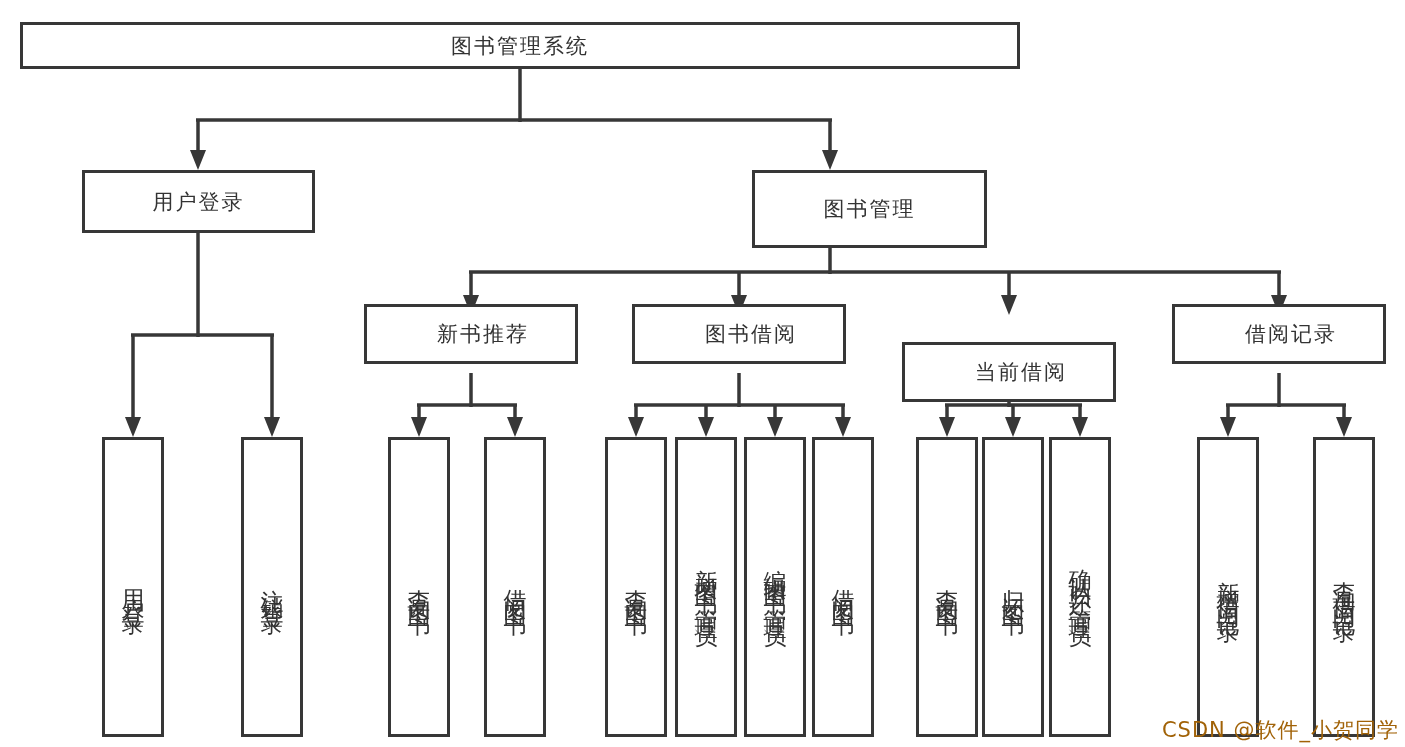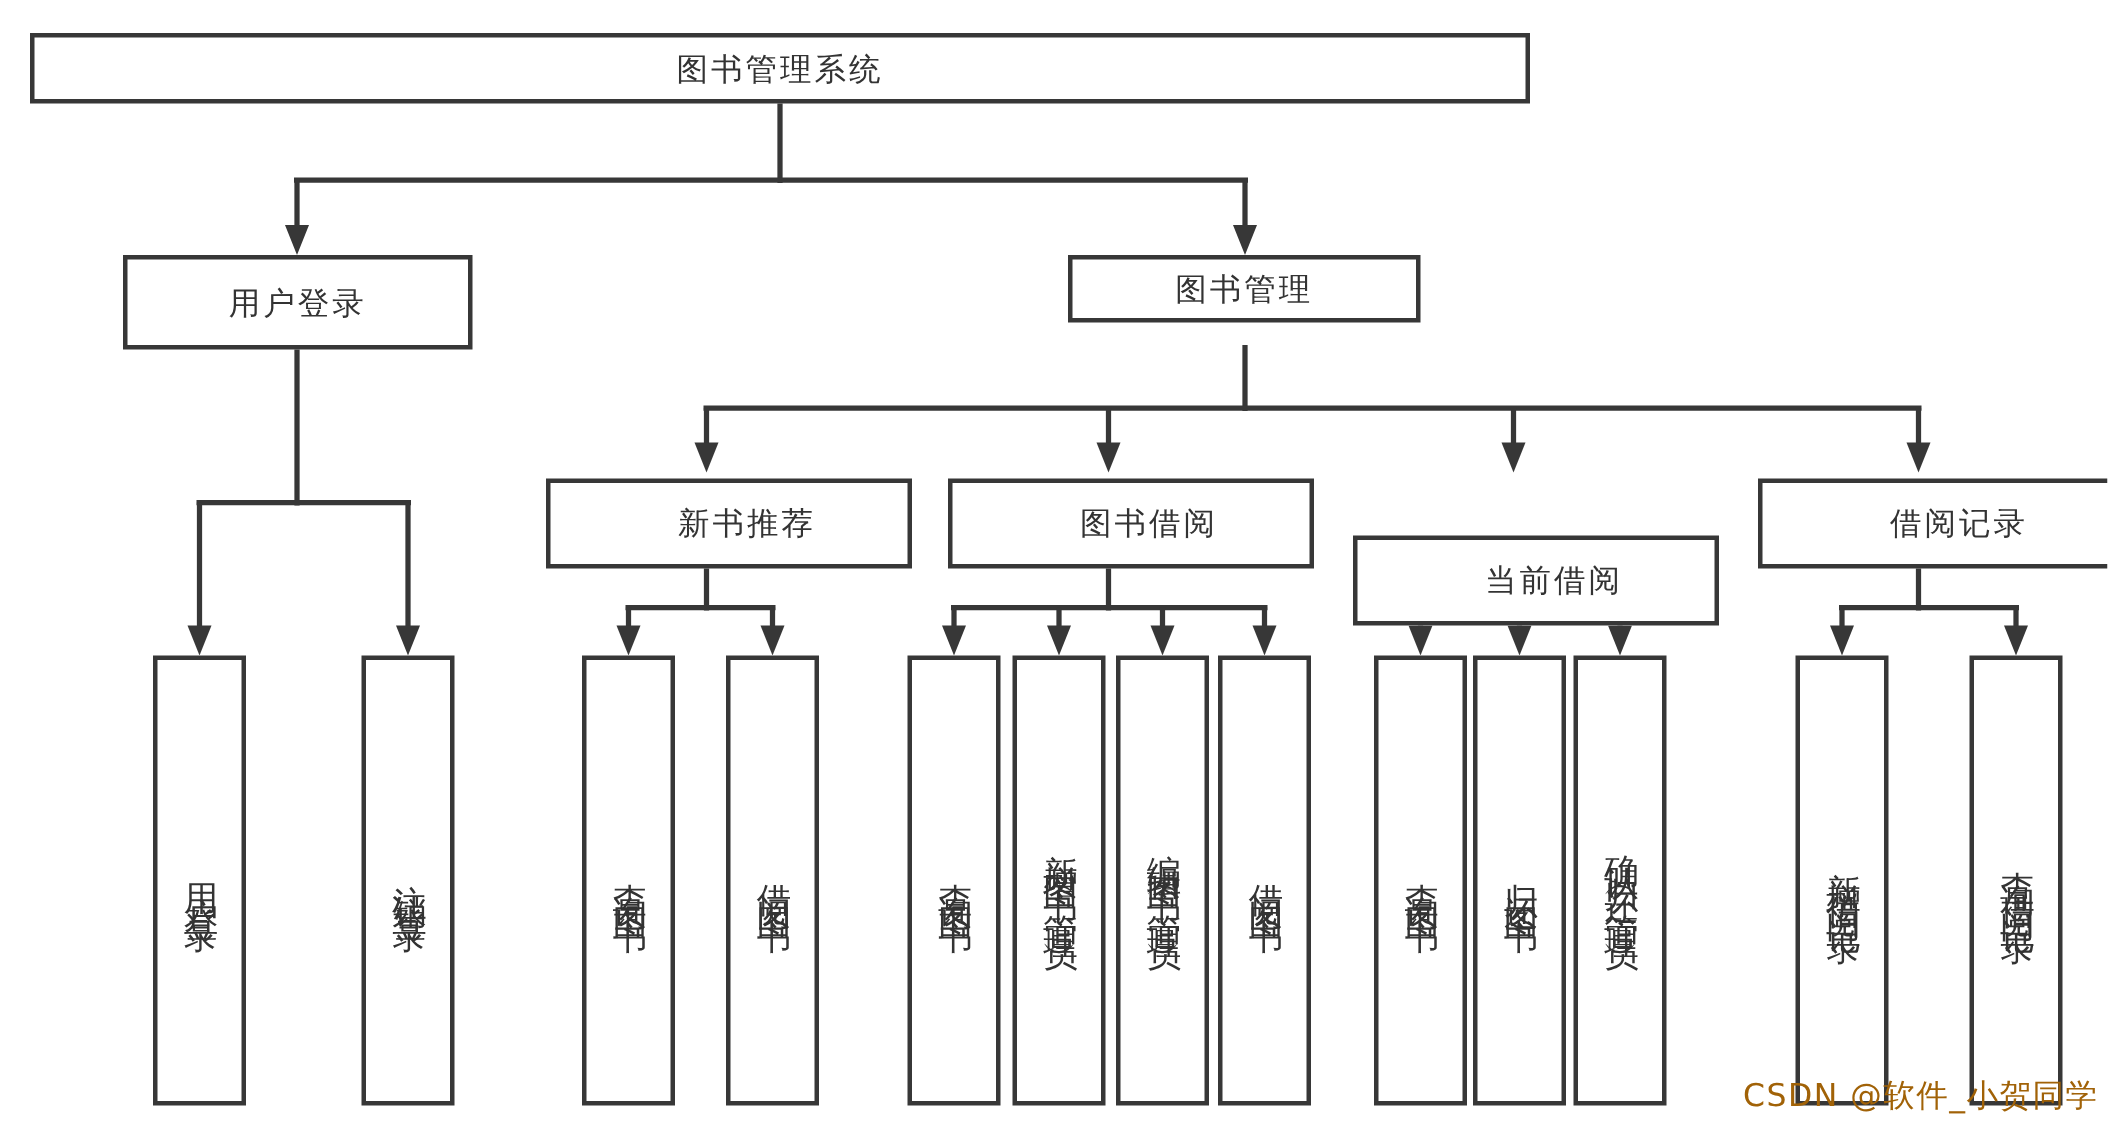--- a/index.html
+++ b/index.html
@@ -40,22 +40,22 @@
   .vtext {
     writing-mode: vertical-rl;
     font-size: 23px;
     letter-spacing: 8px;
     line-height: 1;
     white-space: nowrap;
   }
   
   .root-box  { left: 20px;  top: 22px;  width: 1000px; height: 47px; }
   .l2-a      { left: 82px;  top: 170px; width: 233px;  height: 63px; }
-  .l2-b      { left: 712px; top: 170px; width: 235px;  height: 45px; }
-  .l3        { top: 319px;  width: 244px; height: 60px; padding-left: 24px; }
+  .l2-b      { left: 752px; top: 170px; width: 235px;  height: 78px; }
+  .l3        { top: 304px;  width: 214px; height: 60px; padding-left: 24px; }
   .l3-a      { left: 364px; }
   .l3-b      { left: 632px; justify-content: center; }
   .l3-c      { left: 902px; margin-top: 38px; }
   .l3-d      { left: 1172px; }
   .leaf      { top: 437px;  width: 62px; height: 300px; }
   .leaf-a1   { left: 102px; }
   .leaf-a2   { left: 241px; }
   .leaf-b1   { left: 388px; }
   .leaf-b2   { left: 484px; }
   .leaf-c1   { left: 605px; }

